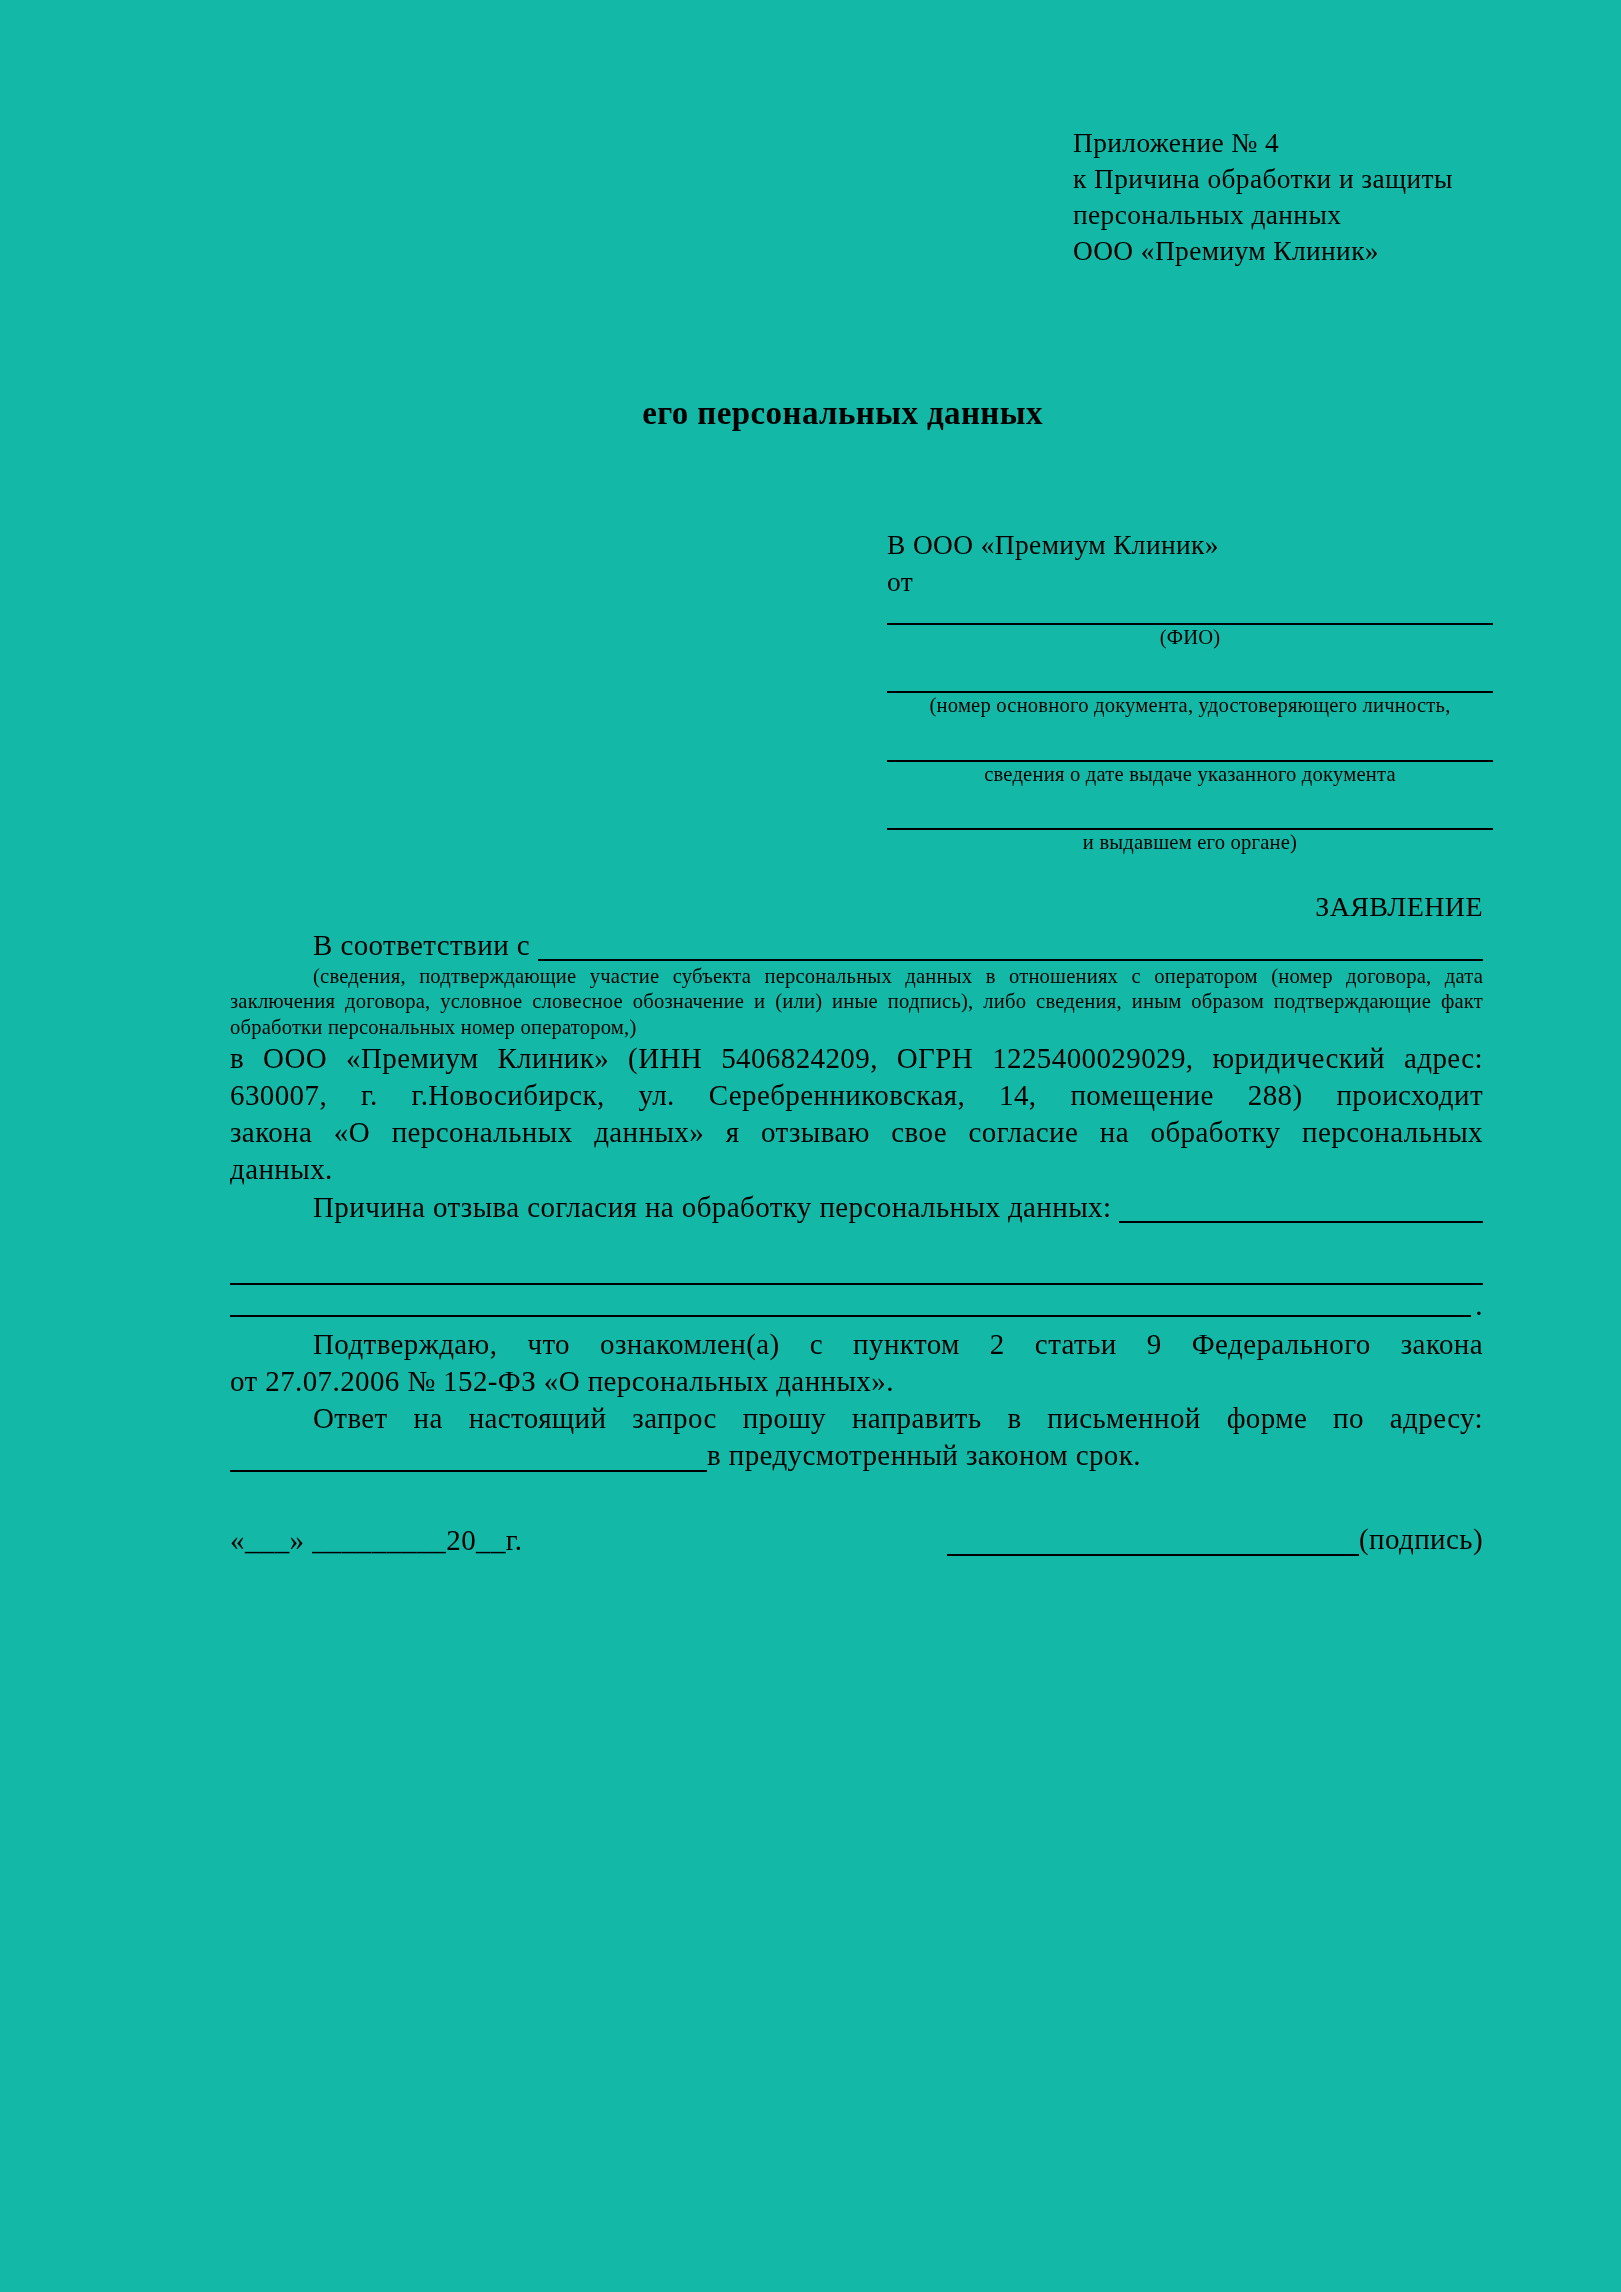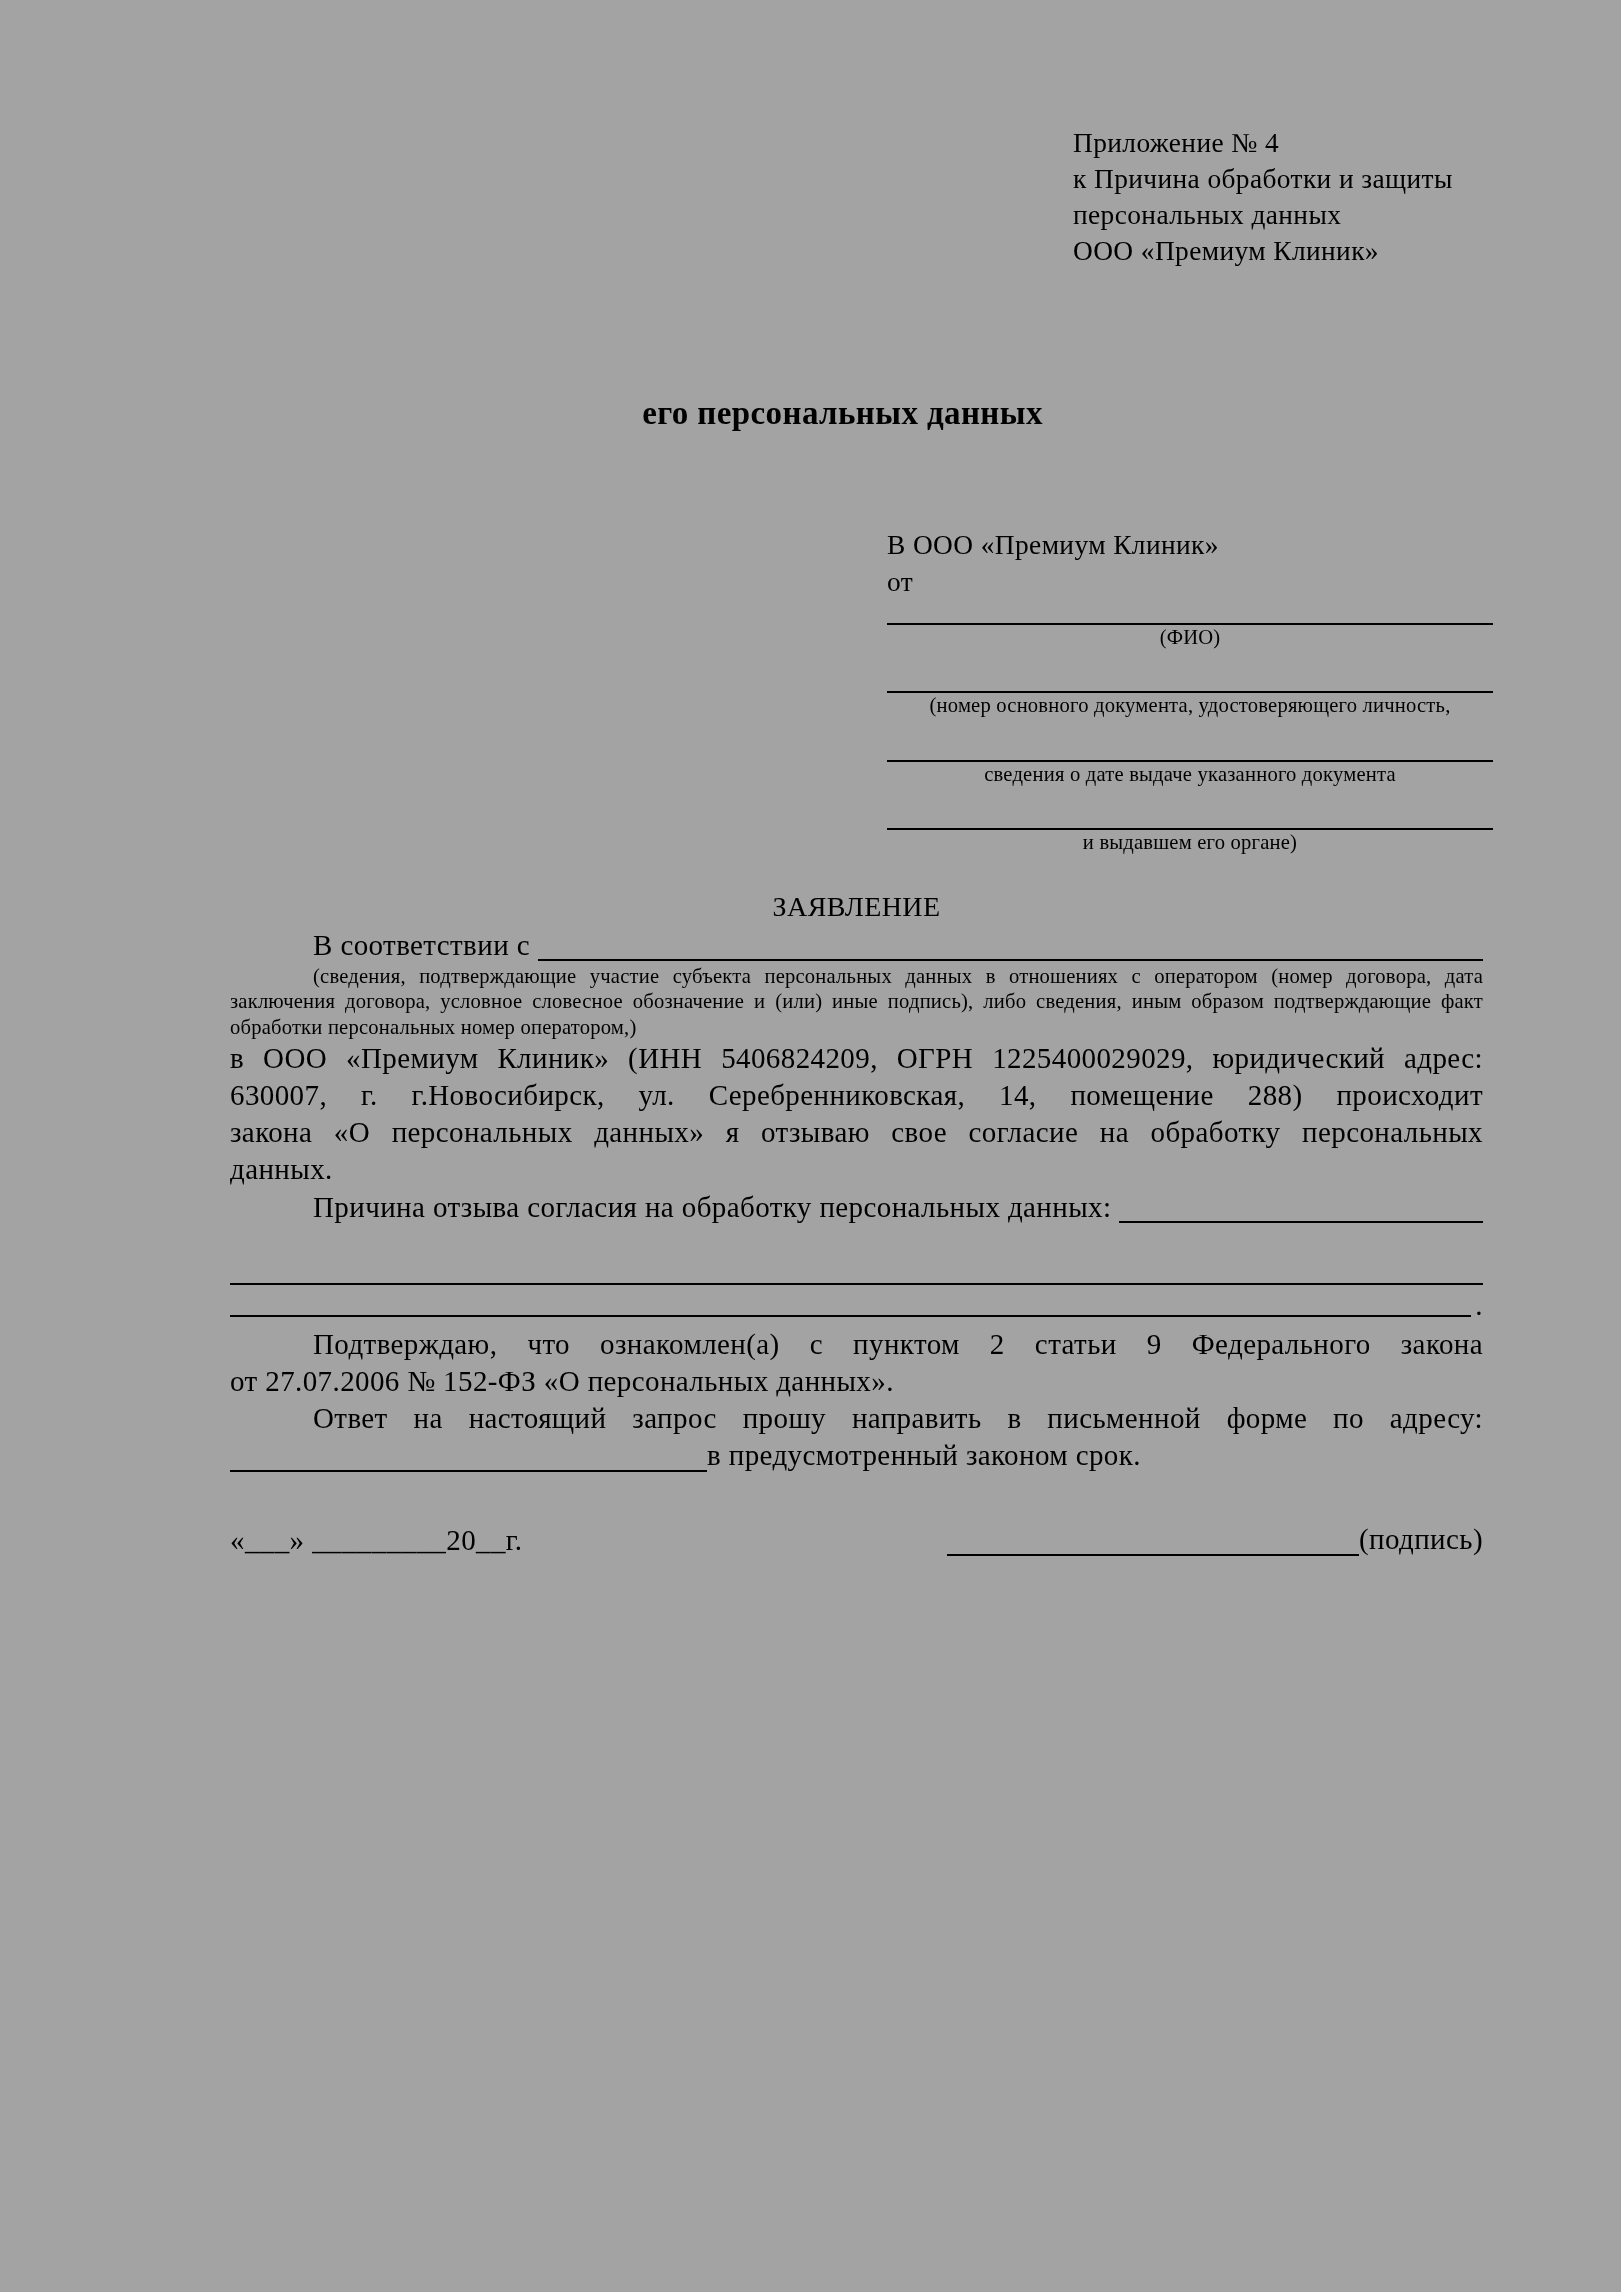--- a/index.html
+++ b/index.html
@@ -1,19 +1,19 @@
 <!DOCTYPE html>
 <html lang="ru"><head>
 <meta charset="utf-8">
 <style>
   html, body { margin:0; padding:0; background:#ffffff; }
   .page {
     position:relative;
     width:1621px; height:2293px;
-    background:#a3a3a3;
+    background:#14b8a6;
     color:#000;
     font-family:"Liberation Serif","DejaVu Serif",serif;
     letter-spacing:0.4px;
     overflow:hidden;
   }
 
   
   .annex {
     position:absolute; left:1073px; top:125px;
     font-size:27.4px; line-height:36px;
@@ -37,21 +37,21 @@
   .addr-field .caption {
     font-size:20.6px; line-height:25.5px; text-align:center;
     letter-spacing:0.2px;
   }
 
   
   .main {
     position:absolute; left:230px; top:887px; width:1253px;
     font-size:29px; line-height:37px;
   }
-  .heading { text-align:center; font-size:28px; line-height:39px; }
+  .heading { text-align:right; font-size:28px; line-height:39px; }
 
   .fill-row { display:flex; align-items:flex-end; }
   .fill-row .label { white-space:nowrap; }
   .fill { flex:1; height:33px; border-bottom:2px solid #000; margin-bottom:2.9px; margin-left:7.8px; }
 
   .pad-indent { padding-left:83px; }
 
   .jline { text-align:justify; text-align-last:justify; }
 
   .fineprint { font-size:20.6px; line-height:25.5px; letter-spacing:0.2px; }

